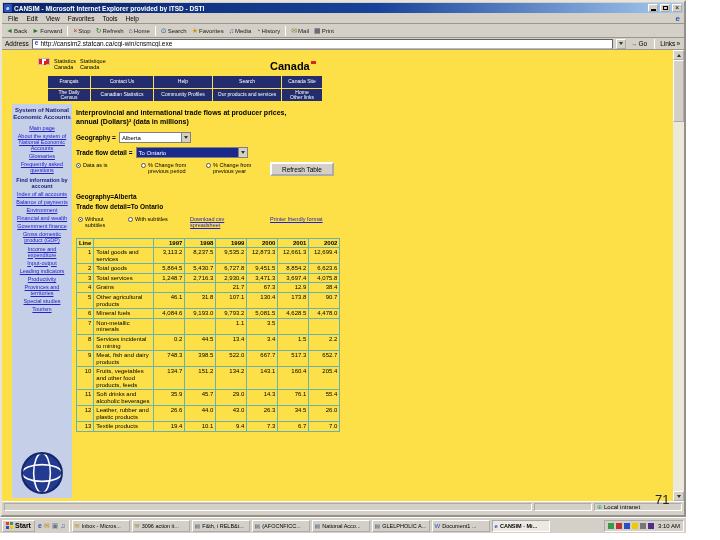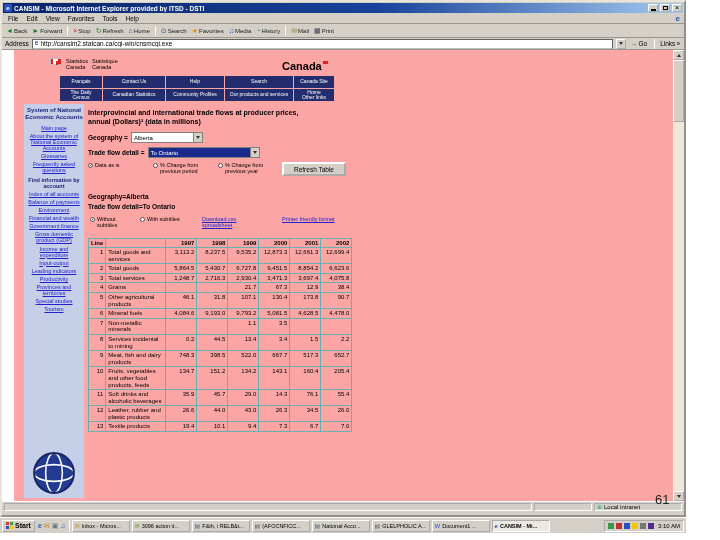--- a/index.html
+++ b/index.html
@@ -37,21 +37,21 @@
                 display:flex; align-items:center; gap:2px; padding:0 2px; overflow:hidden; }
   .page-icon { font-size:6.5px; font-weight:bold; color:#2a52be; line-height:1; flex:none; }
   .addr-text { font-size:6.5px; white-space:nowrap; overflow:hidden; color:#000; }
   .addr-drop { width:10px; height:10px; background:#d4d0c8; border:1px outset #fff; display:flex;
                align-items:center; justify-content:center; flex:none; }
   .go-btn { display:flex; align-items:center; gap:1px; font-size:6.5px; padding:0 2px; flex:none; }
   .go-glyph { color:#1e7d1e; font-size:7px; }
   .links-wrap { font-size:6.5px; flex:none; display:flex; gap:1px; align-items:center; padding-right:1px; }
 
   .browser-body { position:relative; height:451px; background:#fff; }
-  .page { position:absolute; left:0; top:0; right:11px; bottom:0; background:#fca5a5; overflow:hidden;margin-left:12px; }
+  .page { position:absolute; left:0; top:0; right:11px; bottom:0; background:#fde047; overflow:hidden; }
 
   .vscroll { position:absolute; right:0; top:0; bottom:0; width:11px; background:#ece9d8; }
   .scroll-btn { position:absolute; left:0; right:0; height:10px; background:#d4d0c8; border:1px outset #fff;
                 display:flex; align-items:center; justify-content:center; }
   .scroll-btn.up { top:0; } .scroll-btn.down { bottom:0; }
   .scroll-thumb { position:absolute; left:0; right:0; top:10px; height:62px; background:#d4d0c8; border:1px outset #fff; }
   .tri-up { width:0; height:0; border-left:2.5px solid transparent; border-right:2.5px solid transparent;
             border-bottom:3.5px solid #333; display:inline-block; }
   .tri-down { width:0; height:0; border-left:2.5px solid transparent; border-right:2.5px solid transparent;
               border-top:3.5px solid #333; display:inline-block; }
@@ -593,14 +593,14 @@
           <span class="tray-icon" style="background: rgb(192, 48, 48);"></span>
           <span class="tray-icon" style="background: rgb(42, 82, 190);"></span>
           <span class="tray-icon" style="background: rgb(242, 200, 0);"></span>
           <span class="tray-icon" style="background: rgb(119, 119, 119);"></span>
           <span class="tray-icon" style="background: rgb(85, 42, 140);"></span>
         </span>
       <span class="tray-clock">3:10 AM</span>
     </div>
   </div>
 
-  <div class="slide-number">61</div>
+  <div class="slide-number">71</div>
 </div>
 
 </body></html>

